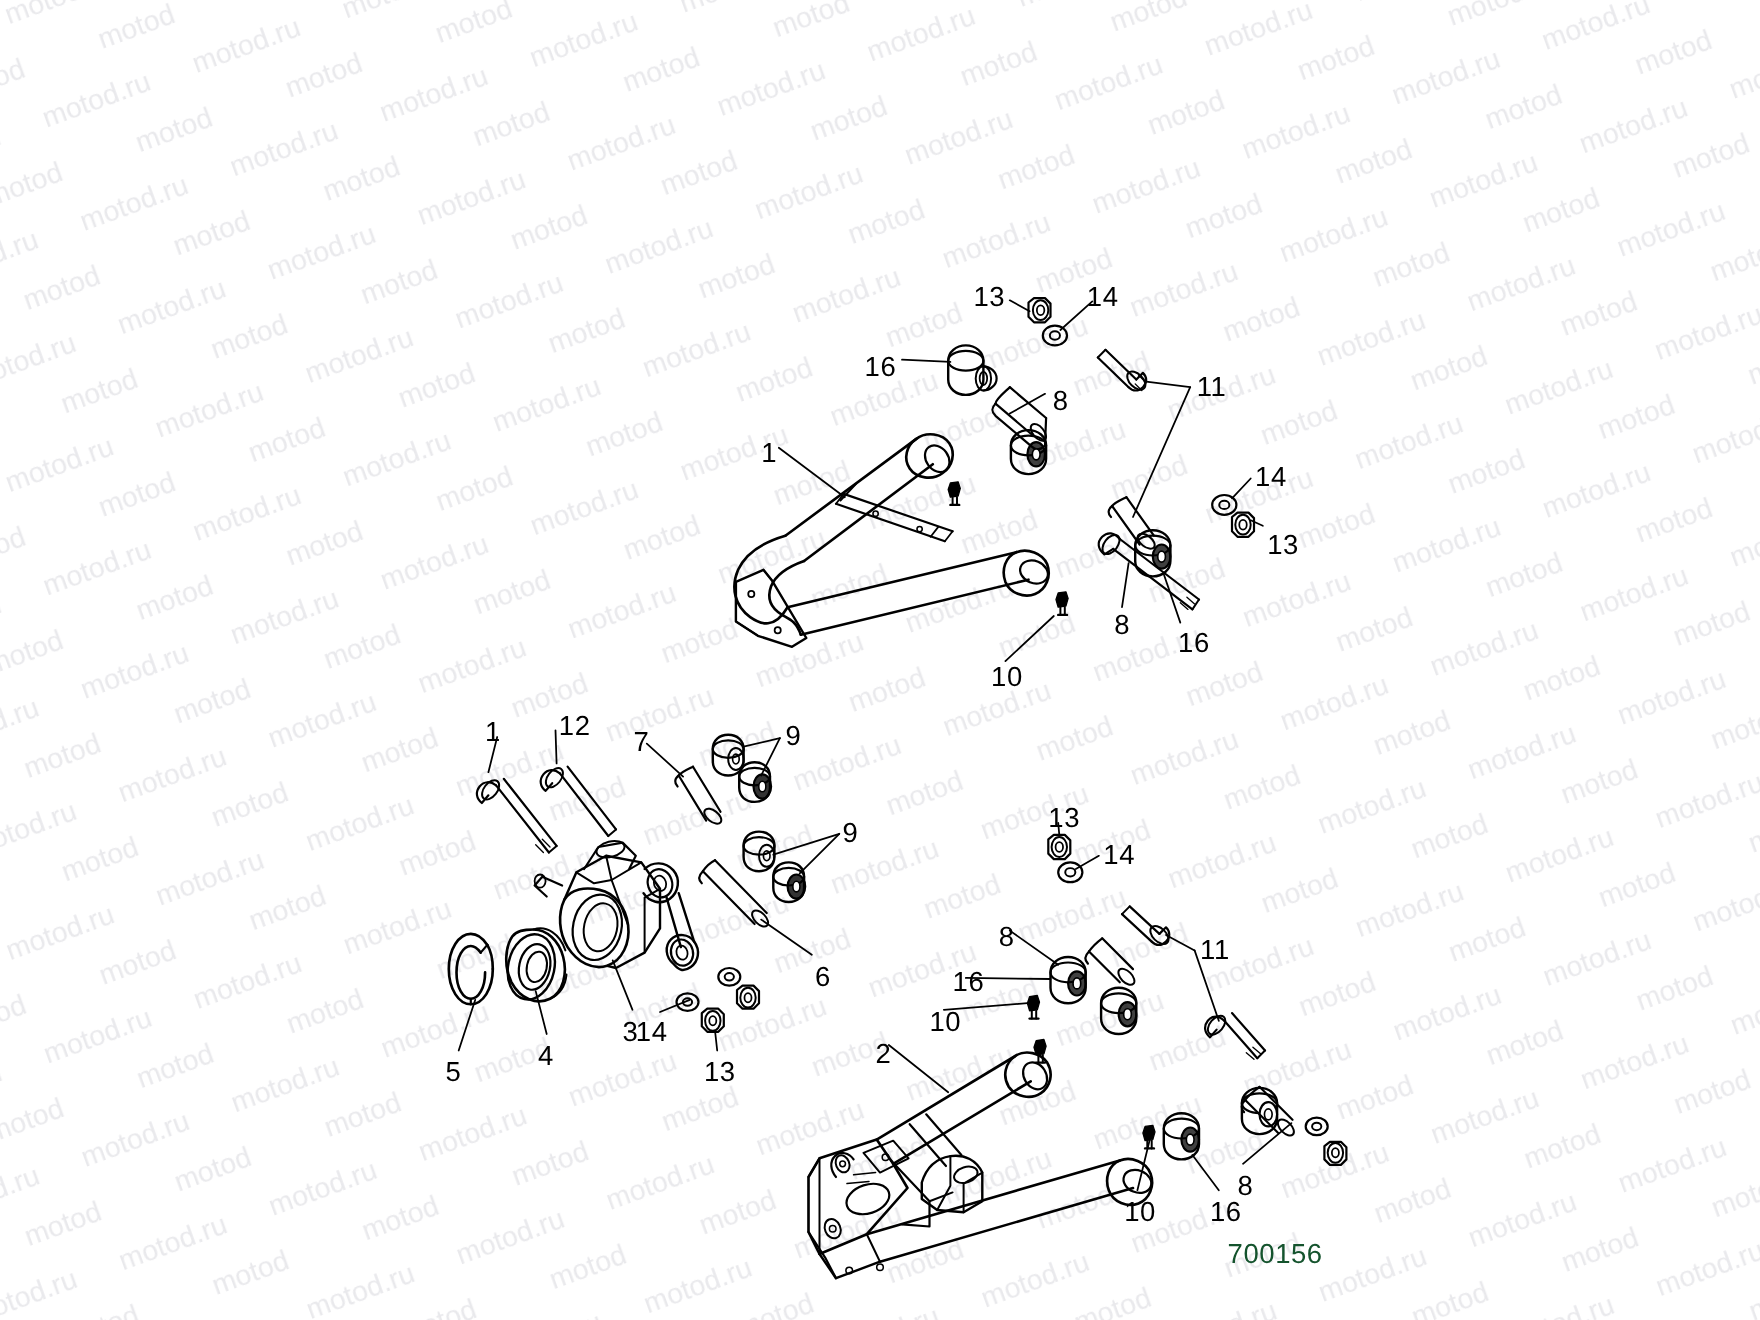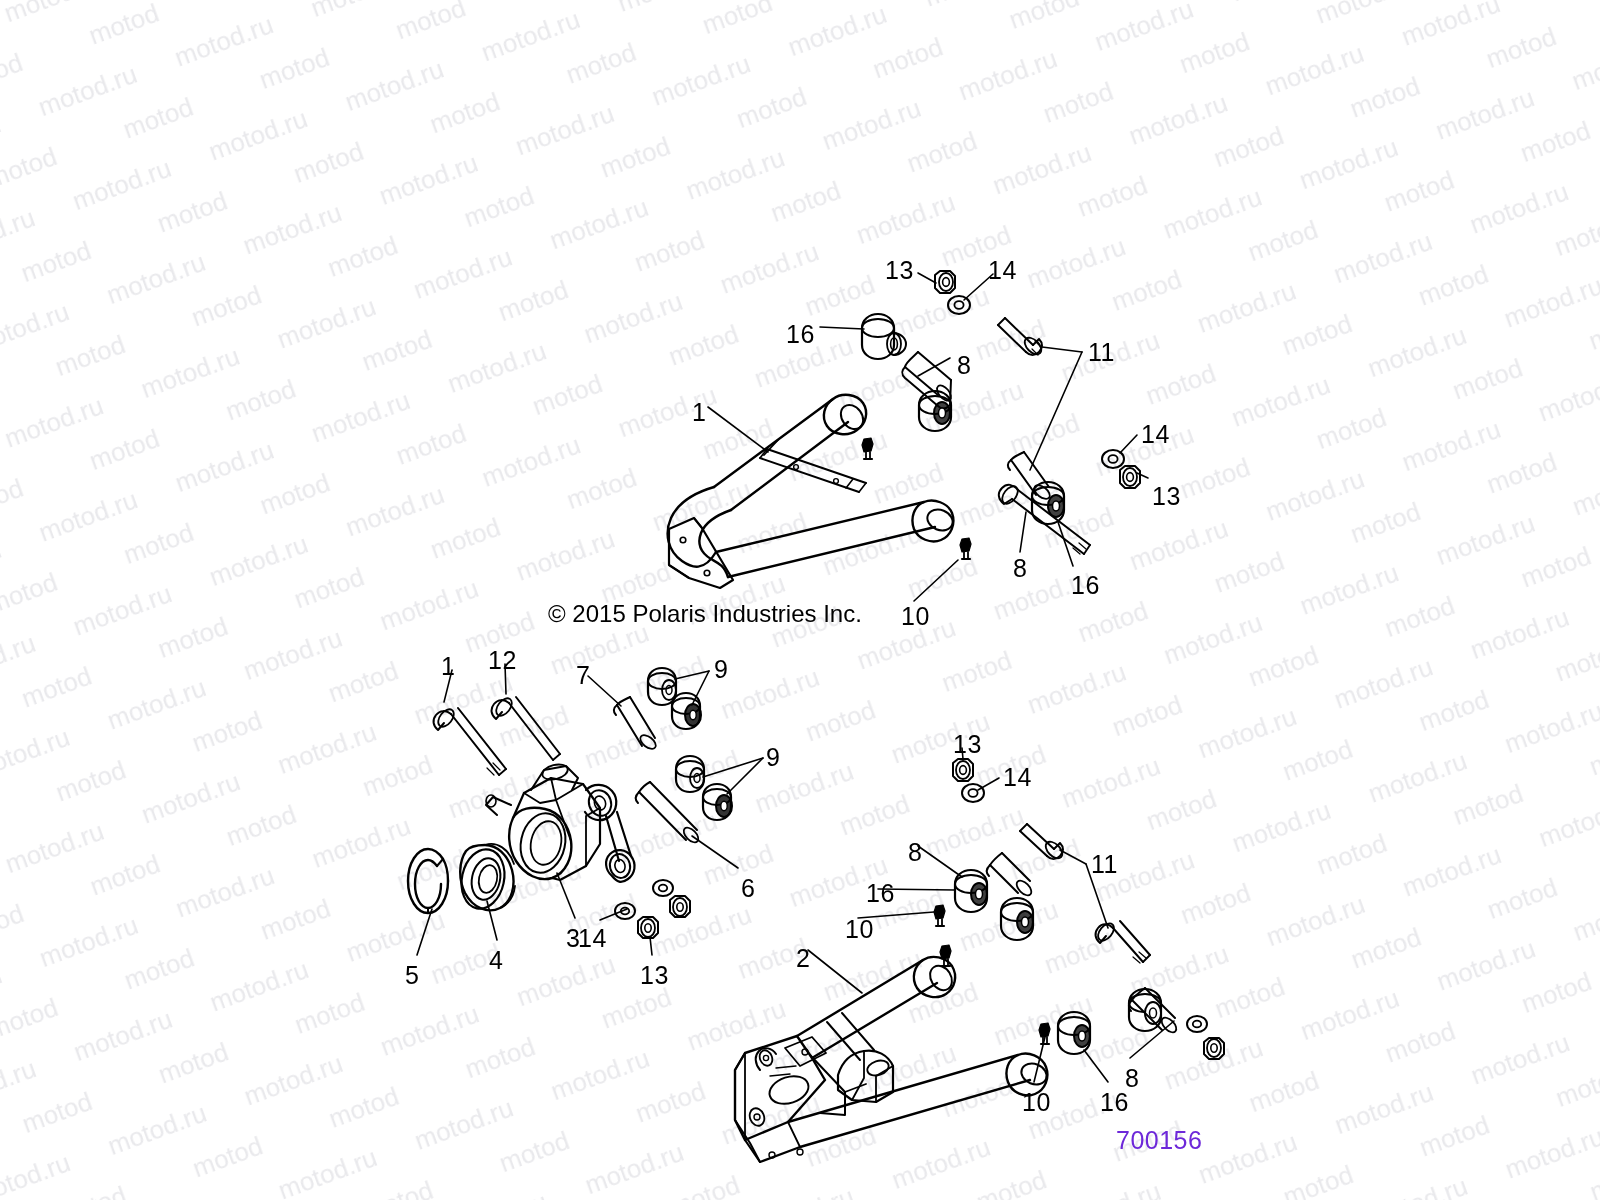--- a/index.html
+++ b/index.html
@@ -65,21 +65,21 @@
     font-size: 24px;
     color: #000000;
     white-space: nowrap;
   }
   #doc-number {
     position: absolute;
     left: 1116px;
     top: 1126px;
     font-family: "Liberation Sans", sans-serif;
     font-size: 25px;
-    color: #6d28d9;
+    color: #14532d;
     white-space: nowrap;
     letter-spacing: 0.5px;
   }
 </style>
 </head>
 <body>
 
 <div id="page" style="background: rgb(255, 255, 255);">
 
   <div id="watermark-layer">
@@ -575,38 +575,37 @@
     <div class="callout" style="left: 786px; top: 322px;">16</div>
     <div class="callout" style="left: 957px; top: 353px;">8</div>
     <div class="callout" style="left: 1088px; top: 340px;">11</div>
     <div class="callout" style="left: 692px; top: 400px;">1</div>
     <div class="callout" style="left: 1141px; top: 422px;">14</div>
     <div class="callout" style="left: 1152px; top: 484px;">13</div>
     <div class="callout" style="left: 1013px; top: 556px;">8</div>
     <div class="callout" style="left: 1071px; top: 573px;">16</div>
     <div class="callout" style="left: 901px; top: 604px;">10</div>
     <div class="callout" style="left: 441px; top: 654px;">1</div>
-    <div class="callout" style="left: 488px; top: 648px;">12</div>
+    <div class="callout" style="left: 508px; top: 648px;">12</div>
     <div class="callout" style="left: 576px; top: 663px;">7</div>
     <div class="callout" style="left: 714px; top: 657px;">9</div>
     <div class="callout" style="left: 766px; top: 745px;">9</div>
     <div class="callout" style="left: 953px; top: 732px;">13</div>
     <div class="callout" style="left: 1003px; top: 765px;">14</div>
     <div class="callout" style="left: 908px; top: 840px;">8</div>
     <div class="callout" style="left: 1091px; top: 852px;">11</div>
     <div class="callout" style="left: 741px; top: 876px;">6</div>
     <div class="callout" style="left: 866px; top: 881px;">16</div>
     <div class="callout" style="left: 566px; top: 926px;">3</div>
     <div class="callout" style="left: 578px; top: 926px;">14</div>
     <div class="callout" style="left: 845px; top: 917px;">10</div>
     <div class="callout" style="left: 489px; top: 948px;">4</div>
     <div class="callout" style="left: 640px; top: 963px;">13</div>
     <div class="callout" style="left: 405px; top: 963px;">5</div>
     <div class="callout" style="left: 796px; top: 946px;">2</div>
     <div class="callout" style="left: 1125px; top: 1066px;">8</div>
     <div class="callout" style="left: 1022px; top: 1090px;">10</div>
     <div class="callout" style="left: 1100px; top: 1090px;">16</div>
 
-    <div id="copyright-notice">© 2015 Polaris Industries Inc.</div>
     <div id="doc-number">700156</div>
   </div>
 
 </div>
 
 </body></html>

